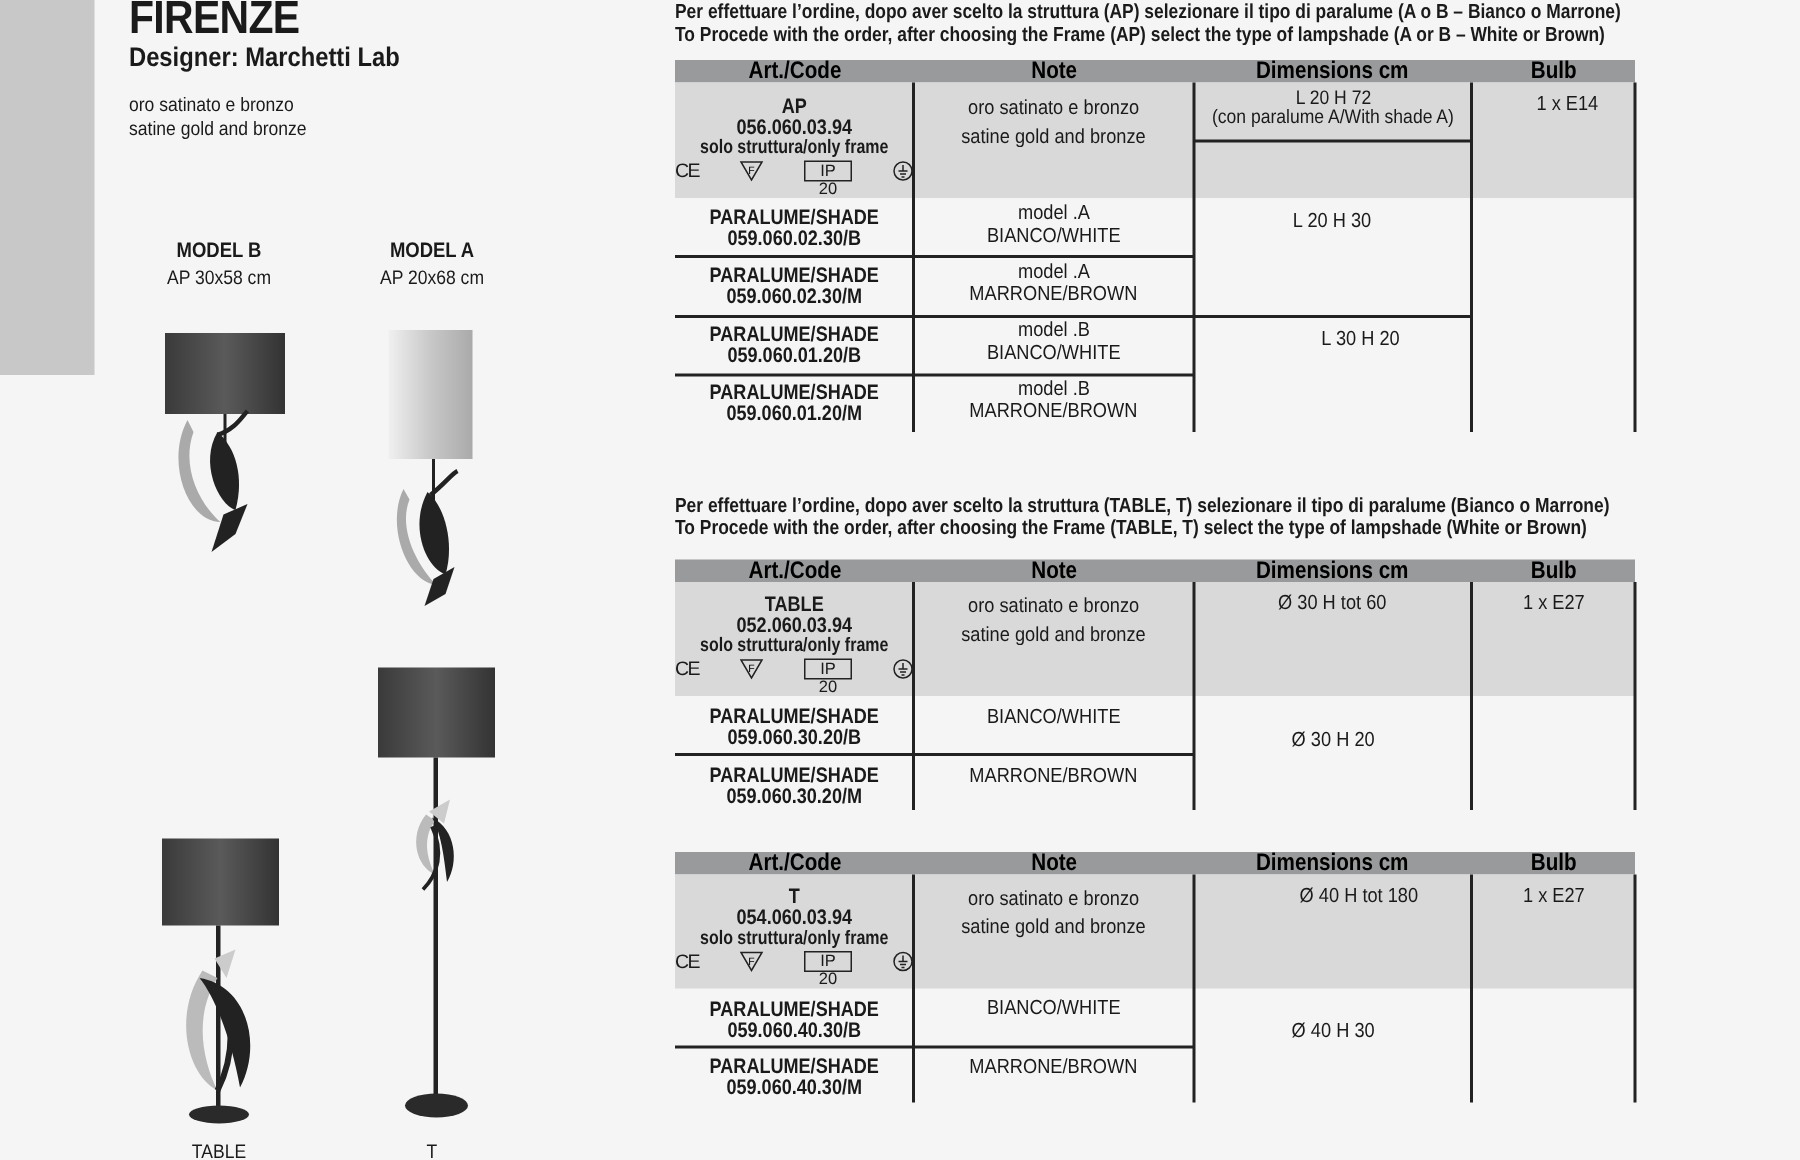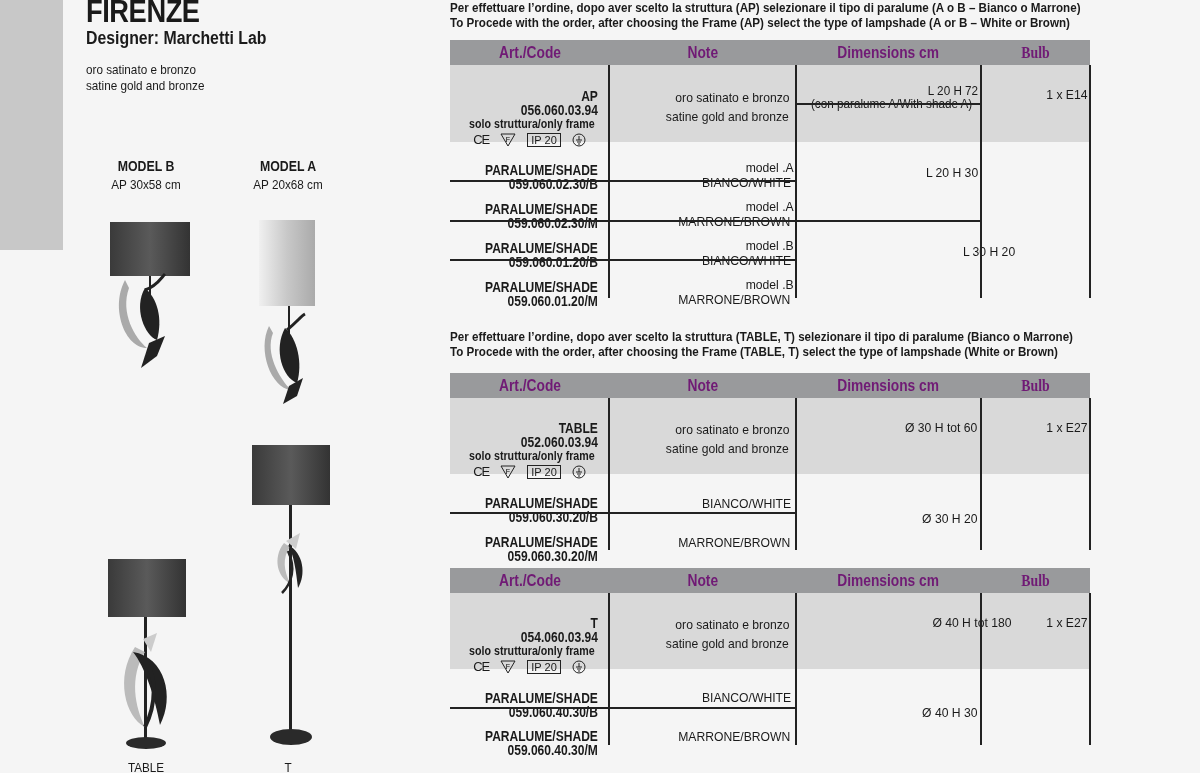--- a/index.html
+++ b/index.html
@@ -44,47 +44,47 @@
     position: absolute; left: 450px;
     font-size: 13.5px; font-weight: bold; line-height: 15px;
     white-space: nowrap;
     transform: scaleX(0.86); transform-origin: left top;
   }
 
   .ptable {
     position: absolute; left: 450px; width: 640px;
   }
   .thead {
-    display: flex; height: 25px; background: #999a9c; color: #701a75;
+    display: flex; height: 15px; background: #999a9c; color: #000000;
     font-weight: bold; font-size: 16px;
   }
   .thead div {
     display: flex; align-items: center; justify-content: center;
   }
   .thead span { display: inline-block; transform: scaleX(0.86); }
   .c1 { width: 159px; }
   .c2 { width: 187px; }
   .c3 { width: 185px; }
-  .c4 { width: 109px; font-family: Liberation Serif, serif; }
+  .c4 { width: 109px; }
 
   .tbody { position: relative; }
   .cell {
-    position: absolute; text-align: right; font-size: 13.5px; line-height: 15px; margin-top: 16px;
+    position: absolute; text-align: center; font-size: 13.5px; line-height: 15px;
   }
   .cell span { display: inline-block; }
   .shade-bg { position: absolute; background: #d9d9d9; }
   .vline { position: absolute; width: 1.5px; background: #222; }
   .hline { position: absolute; height: 1.5px; background: #222; }
   .code-cell {
     font-weight: bold; font-size: 14px; line-height: 14px;
   }
   .code-cell .cn { display: block; transform: scaleX(0.86); }
   .code-cell .frame { display: block; font-size: 13px; transform: scaleX(0.82); }
   .certs {
-    display: flex; justify-content: center; align-items: center; gap: 11px;
+    display: flex; justify-content: center; align-items: center; gap: 27px;
     margin-top: 2px; font-weight: normal;
   }
   .cert-ce { font-size: 13px; letter-spacing: -1px; }
   .cert-f svg, .cert-earth svg { display: block; }
   .cert-ip {
     border: 1px solid #222; font-size: 11px; padding: 0 3px; line-height: 12px; height: 14px;
   }
   .note-cell span, .dim-cell span, .bulb-cell span { transform: scaleX(0.9); }
   .dim-small { font-size: 13px; line-height: 13px; }
 </style>

